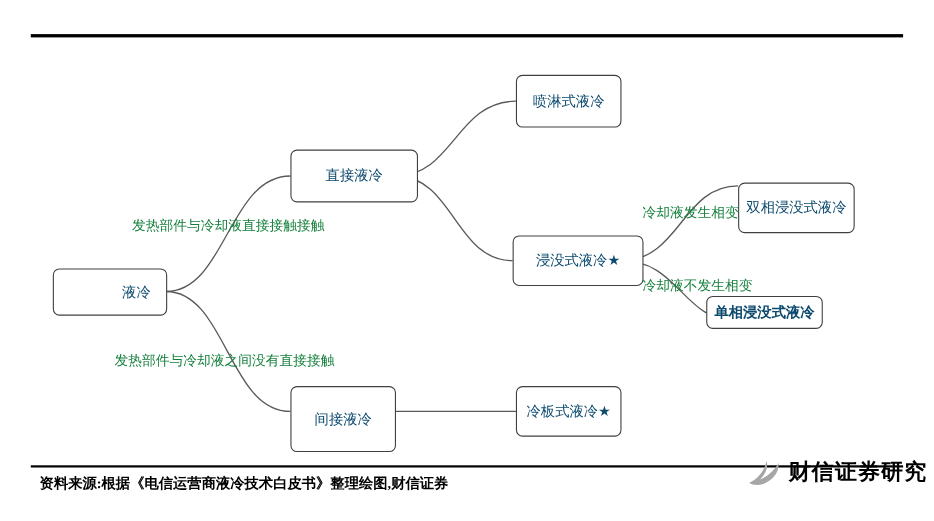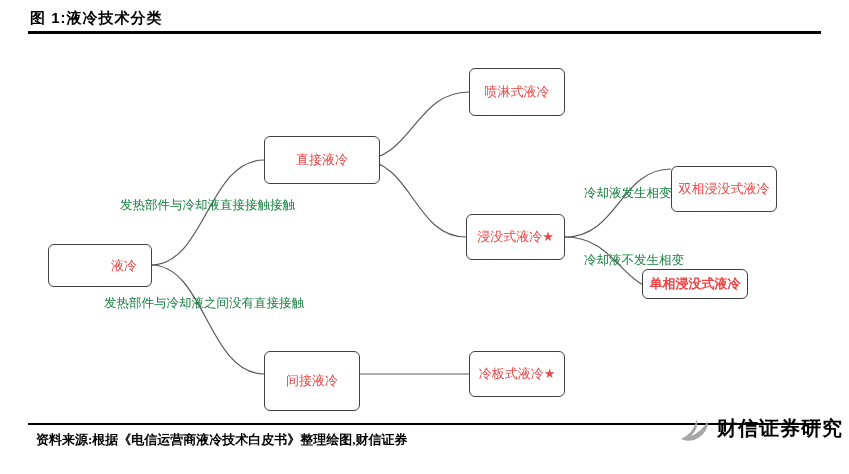--- a/index.html
+++ b/index.html
@@ -52,21 +52,21 @@
   }
   .node {
     position: absolute;
     display: flex;
     align-items: center;
     justify-content: center;
     background: #ffffff;
     border: 1.2px solid #404040;
     border-radius: 6px;
     font-size: 13px;
-    color: #ef4444;
+    color: #0c4a6e;
     text-align: center;
     white-space: nowrap;
   }
   .edge-label {
     position: absolute;
     font-size: 12.5px;
     color: #15803d;
     white-space: nowrap;
   }
   .footer-text {
@@ -93,21 +93,20 @@
     color: #000000;
     letter-spacing: 1px;
     white-space: nowrap;
   }
 </style>
 </head>
 <body>
 
 <div class="page">
 
-  <span class="figure-title">图 1:液冷技术分类</span>
   <div class="rule-top"></div>
 
   <div>
     <svg class="edges-svg" viewBox="0 0 849 474" aria-hidden="true">
       <path d="M151,265 C205,265 208,160 264,160"></path>
       <path d="M151,265 C205,265 208,374 264,374"></path>
       <path d="M360,160 C412,160 415,92 469,92"></path>
       <path d="M360,160 C412,160 414,237 466,237"></path>
       <path d="M565,237 C618,237 620,169 671,169"></path>
       <path d="M565,237 C618,237 620,292 671,292"></path>
@@ -115,31 +114,31 @@
     </svg>
 
     <div class="node" style="left:48px; top:244px; width:104px; height:43px;padding-left:48px;">液冷</div>
 
     <div class="node" style="left:264px; top:136px; width:116px; height:48px;">直接液冷</div>
 
     <div class="node" style="left:264px; top:351px; width:96px; height:60px;">间接液冷</div>
 
     <div class="node" style="left:469px; top:68px; width:96px; height:48px;">喷淋式液冷</div>
 
-    <div class="node" style="left:466px; top:214px; width:99px; height:46px;">浸没式液冷★</div>
+    <div class="node" style="left:466px; top:214px; width:119px; height:46px;">浸没式液冷★</div>
 
     <div class="node" style="left:469px; top:351px; width:96px; height:46px;">冷板式液冷★</div>
 
     <div class="node" style="left:671px; top:146px; width:106px; height:46px;margin-top:20px;">双相浸没式液冷</div>
 
     <div class="node" style="left:642px; top:269px; width:106px; height:30px;font-weight:bold;">单相浸没式液冷</div>
 
     <span class="edge-label" style="left:120px; top:197px;">发热部件与冷却液直接接触接触</span>
 
-    <span class="edge-label" style="left:104px; top:295px;text-align:right;">发热部件与冷却液之间没有直接接触</span>
+    <span class="edge-label" style="left:104px; top:320px;text-align:right;">发热部件与冷却液之间没有直接接触</span>
 
     <span class="edge-label" style="left:584px; top:185px;">冷却液发生相变</span>
 
     <span class="edge-label" style="left:584px; top:252px;">冷却液不发生相变</span>
   </div>
 
   <div class="rule-bottom"></div>
   <span class="footer-text">资料来源:根据《电信运营商液冷技术白皮书》整理绘图,财信证券</span>
 
   <div class="watermark">

